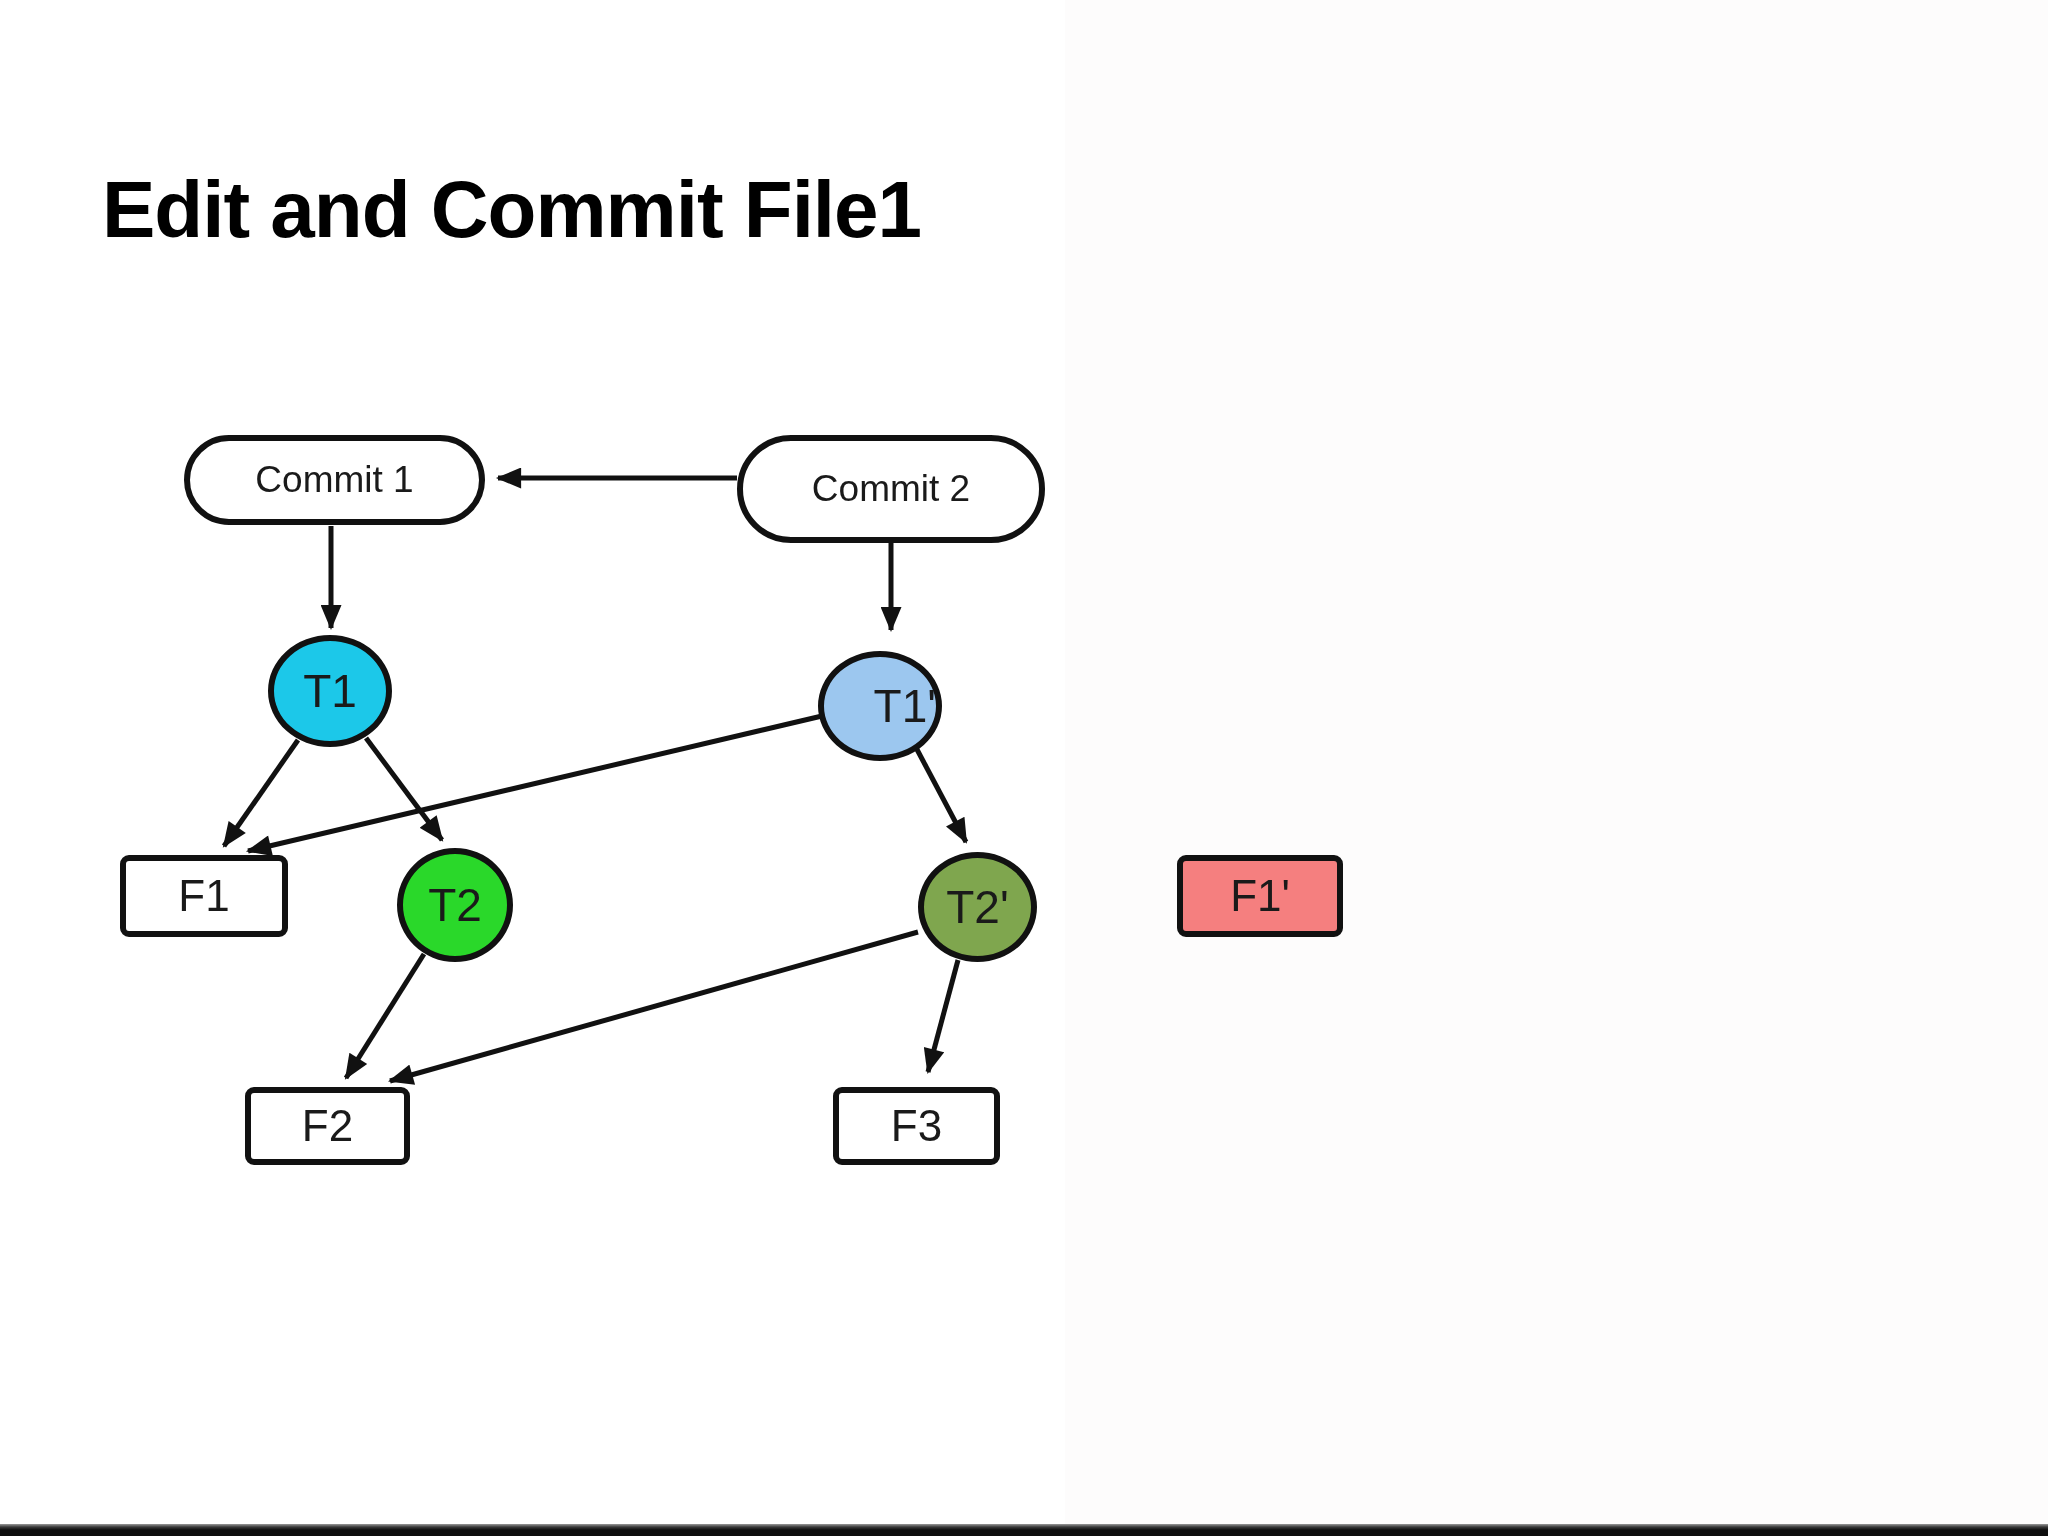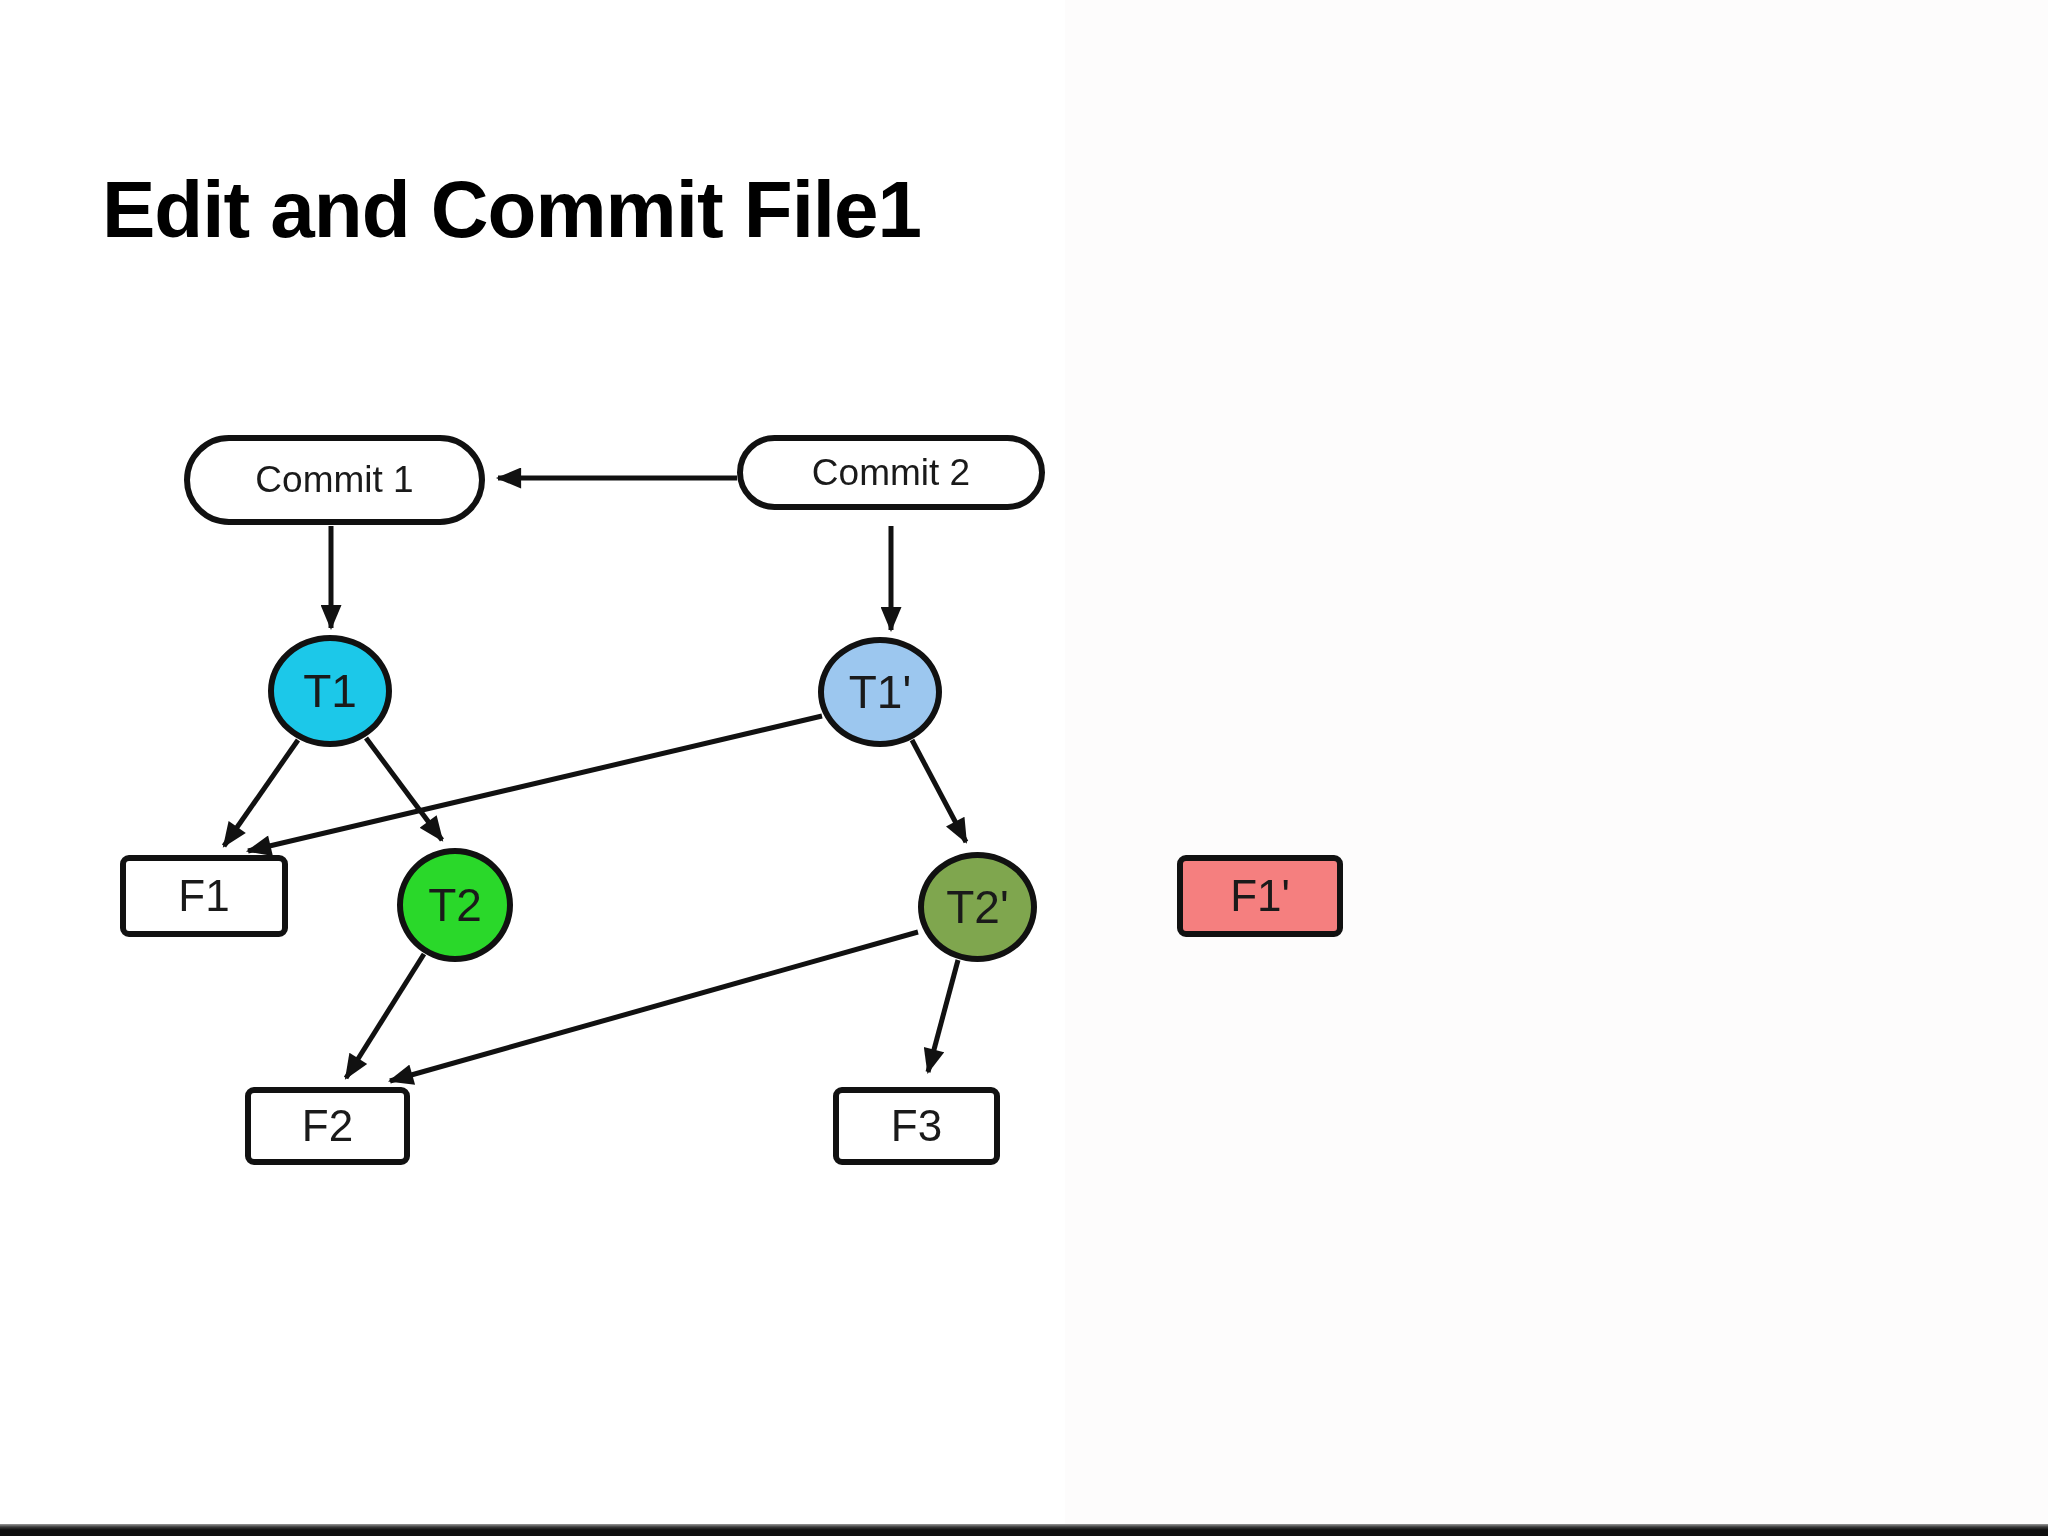--- a/index.html
+++ b/index.html
@@ -44,27 +44,27 @@
       <line x1="912" y1="740" x2="966" y2="842" stroke="#111111" marker-end="url(#arrow)"></line>
       <line x1="424" y1="954" x2="346" y2="1078" stroke="#111111" marker-end="url(#arrow)"></line>
       <line x1="918" y1="932" x2="390" y2="1081" stroke="#111111" marker-end="url(#arrow)"></line>
       <line x1="958" y1="960" x2="928" y2="1072" stroke="#111111" marker-end="url(#arrow)"></line>
     </svg>
 
   <div id="nodes">
       <div class="node stadium" style="left: 184px; top: 435px; width: 301px; height: 90px; background: rgb(255, 255, 255); font-size: 37px;">
         <span>Commit 1</span>
       </div>
-      <div class="node stadium" style="left: 737px; top: 435px; width: 308px; height: 75px; background: rgb(255, 255, 255); font-size: 37px;">
+      <div class="node stadium" style="left: 737px; top: 435px; width: 308px; height: 108px; background: rgb(255, 255, 255); font-size: 37px;">
         <span>Commit 2</span>
       </div>
       <div class="node ellipse" style="left: 268px; top: 635px; width: 124px; height: 112px; background: rgb(28, 200, 233); font-size: 46px;">
         <span>T1</span>
       </div>
-      <div class="node ellipse" style="left: 818px; top: 637px; width: 124px; height: 110px; background: rgb(156, 199, 239); font-size: 46px;">
+      <div class="node ellipse" style="left: 818px; top: 651px; width: 124px; height: 110px; background: rgb(156, 199, 239); font-size: 46px; justify-content: flex-end;">
         <span>T1'</span>
       </div>
       <div class="node ellipse" style="left: 397px; top: 848px; width: 116px; height: 114px; background: rgb(42, 216, 42); font-size: 46px;">
         <span>T2</span>
       </div>
       <div class="node ellipse" style="left: 918px; top: 852px; width: 119px; height: 110px; background: rgb(127, 166, 78); font-size: 46px;">
         <span>T2'</span>
       </div>
       <div class="node rect" style="left: 120px; top: 855px; width: 168px; height: 82px; background: rgb(255, 255, 255); font-size: 44px;">
         <span>F1</span>

